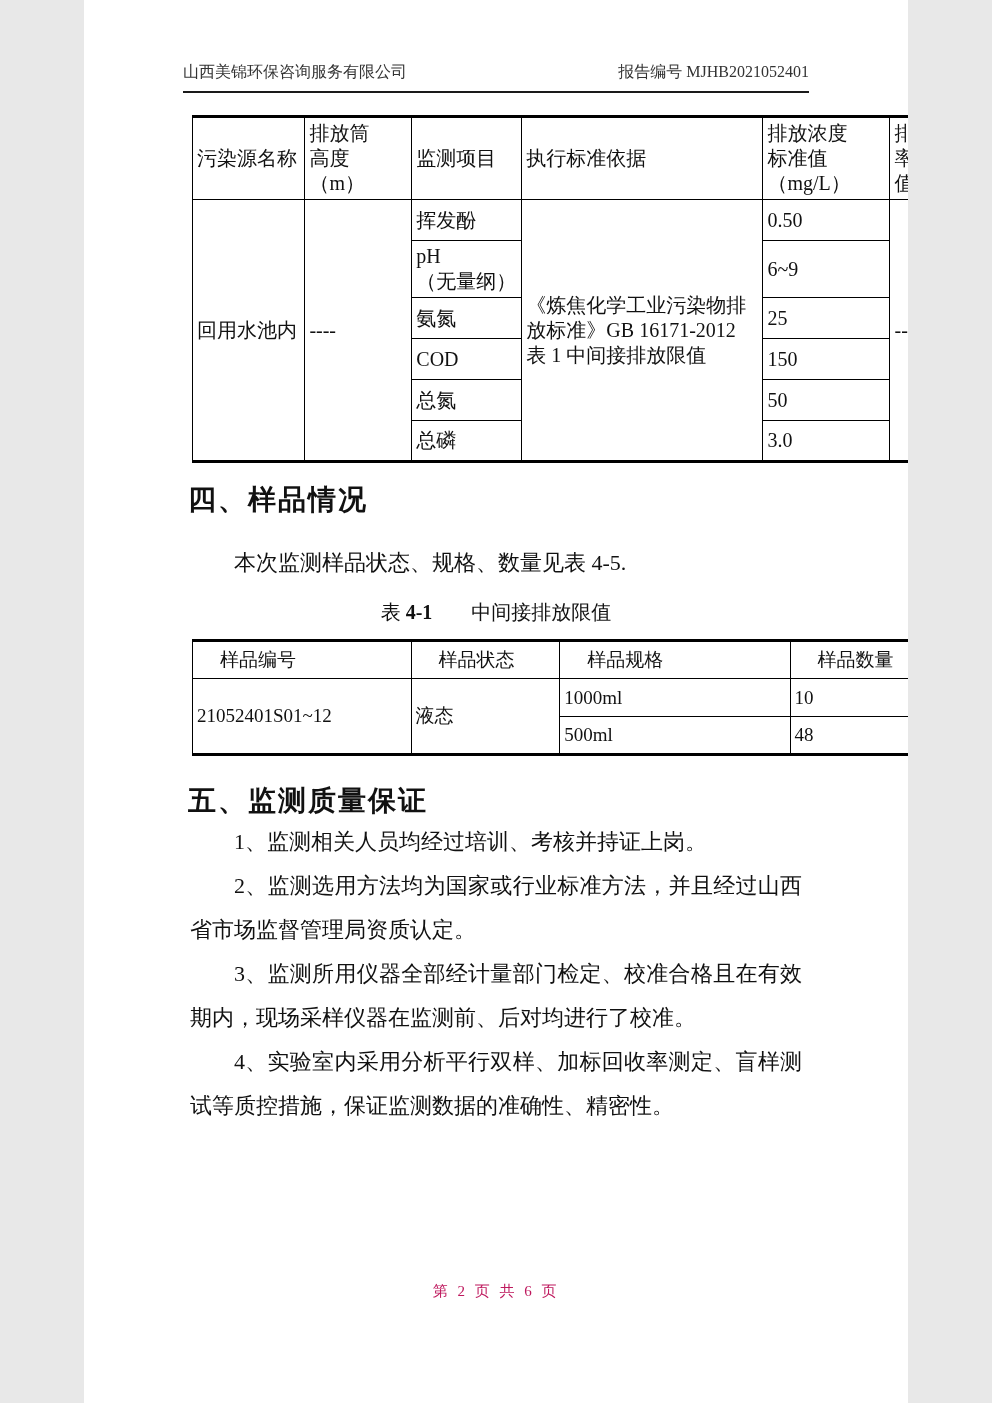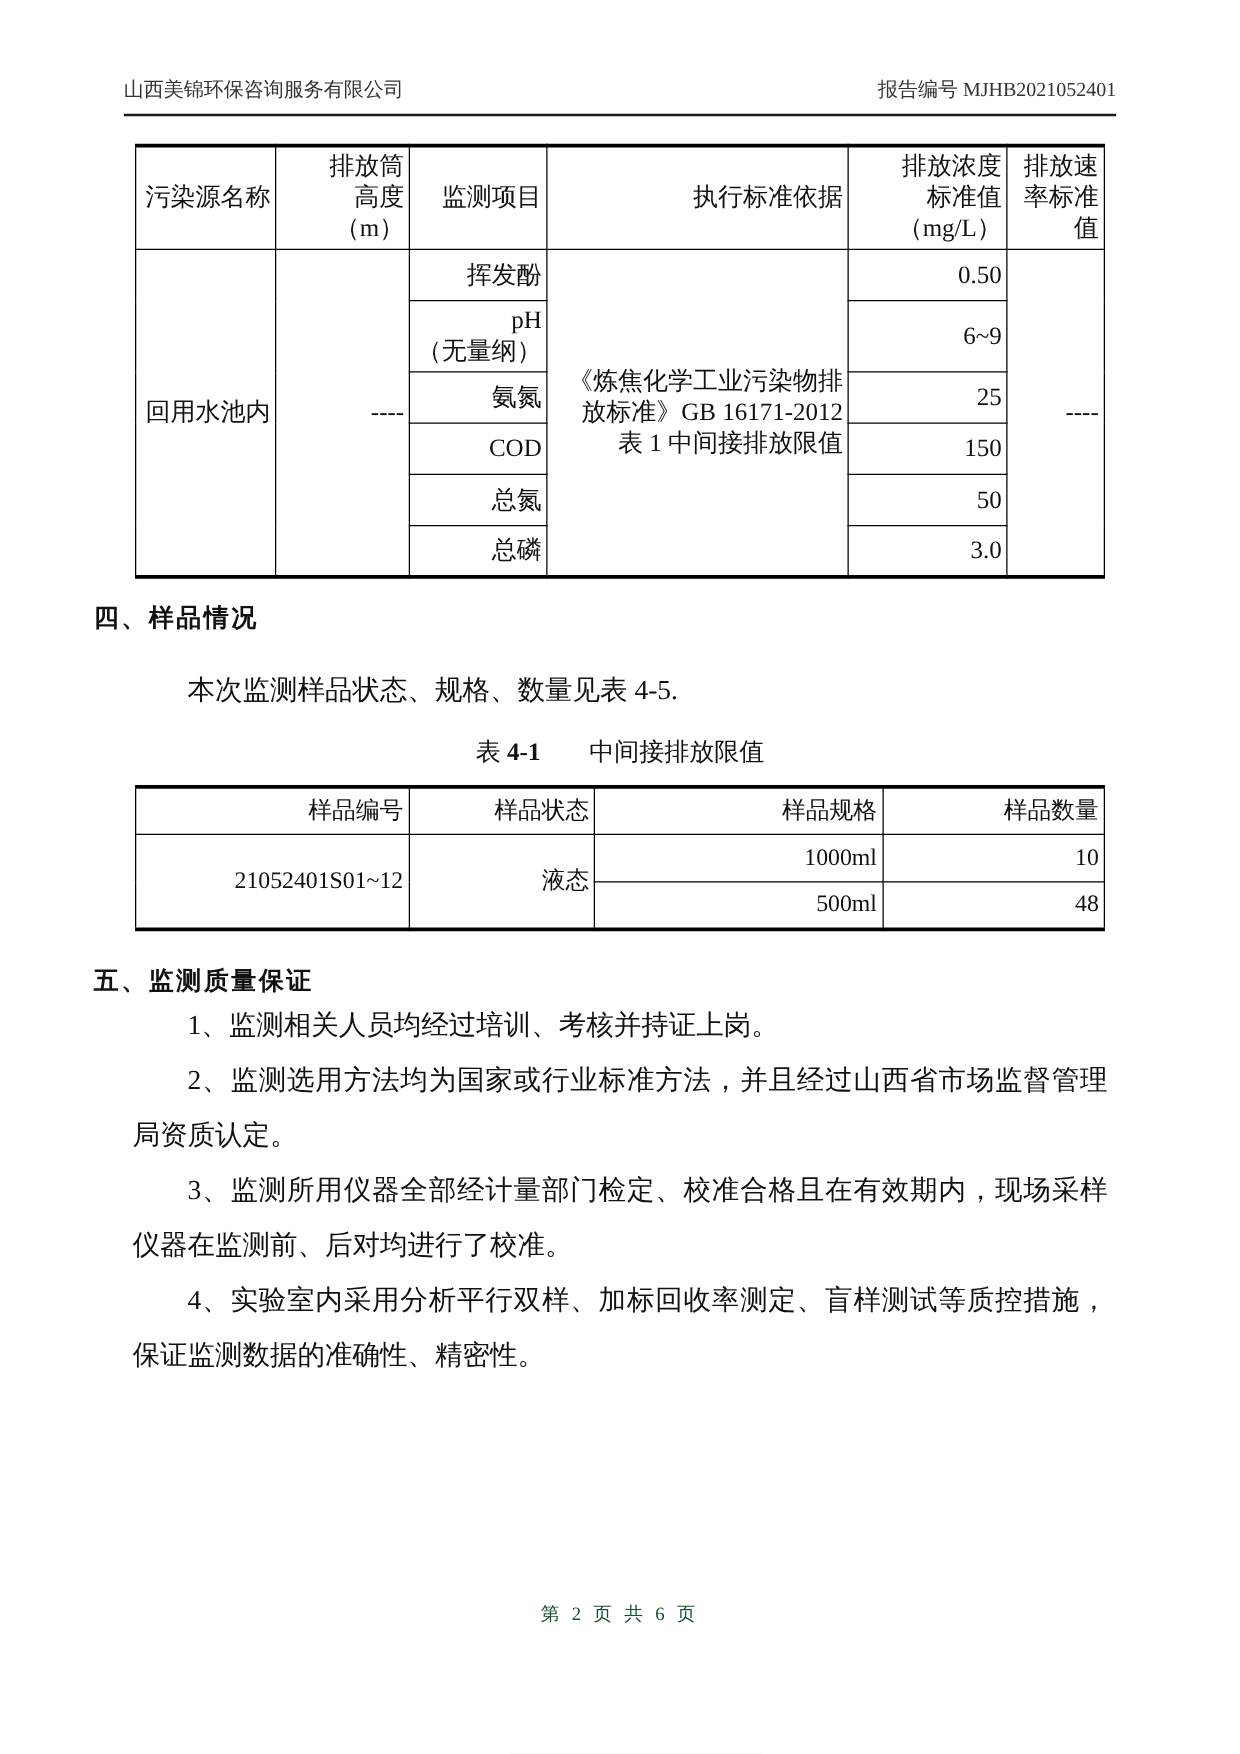--- a/index.html
+++ b/index.html
@@ -1,19 +1,19 @@
 <!DOCTYPE html>
 <html><head>
 <meta charset="utf-8">
 <style>
   * { margin: 0; padding: 0; box-sizing: border-box; }
   html, body { background: #e8e8e8; }
   .page {
     position: relative;
-    width: 992px;
+    width: 824px;
     height: 1403px;
     margin: 0 auto;
     background: #ffffff;
     color: #111111;
     font-family: "Liberation Serif", "DejaVu Serif", serif;
     overflow: hidden;
   }
   
   .doc-header {
     margin: 62px 99px 0 99px;
@@ -29,37 +29,37 @@
   table.grid {
     border-collapse: collapse;
     margin-left: 108px;
     width: 776px;
     table-layout: fixed;
     border-top: 3px solid #000;
     border-bottom: 3px solid #000;
   }
   table.grid td, table.grid th {
     border: 1px solid #000;
-    text-align: right;
+    text-align: left;
     vertical-align: middle;
     font-weight: normal;
     padding: 3px 4px;
     line-height: 1.25;
   }
   table.grid1 { margin-top: 22px; font-size: 20px; }
   table.grid1 th { height: 80px; }
   table.grid1 td { height: 41px; }
   table.grid2 { margin-top: 13px; font-size: 19px; }
   table.grid2 th { height: 38px; padding-left: 27px; }
   table.grid2 td { height: 38px; }
   .preline { white-space: pre-line; }
   
   .sec-heading {
-    margin: 18px 0 0 75px;
-    font-size: 20px;
+    margin: 18px 0 0 104px;
+    font-size: 28px;
     letter-spacing: 2px;
   }
   .body-text {
     margin: 0 106px;
     font-size: 22px;
     line-height: 44px;
     text-align: justify;
     text-justify: inter-ideograph;
   }
   .intro { margin-top: 22px; text-indent: 2em; }
@@ -74,21 +74,21 @@
   .qc-item { text-indent: 2em; }
   .qc-list { margin-top: 0; }
   
   .doc-footer {
     position: absolute;
     left: 0; right: 0;
     bottom: 102px;
     text-align: center;
     font-size: 15px;
     letter-spacing: 3px;
-    color: #14532d;
+    color: #be185d;
   }
 </style>
 </head>
 <body>
 
 <div class="page">
 
   <div class="doc-header">
     <span>山西美锦环保咨询服务有限公司</span>
     <span>报告编号 MJHB2021052401</span>

